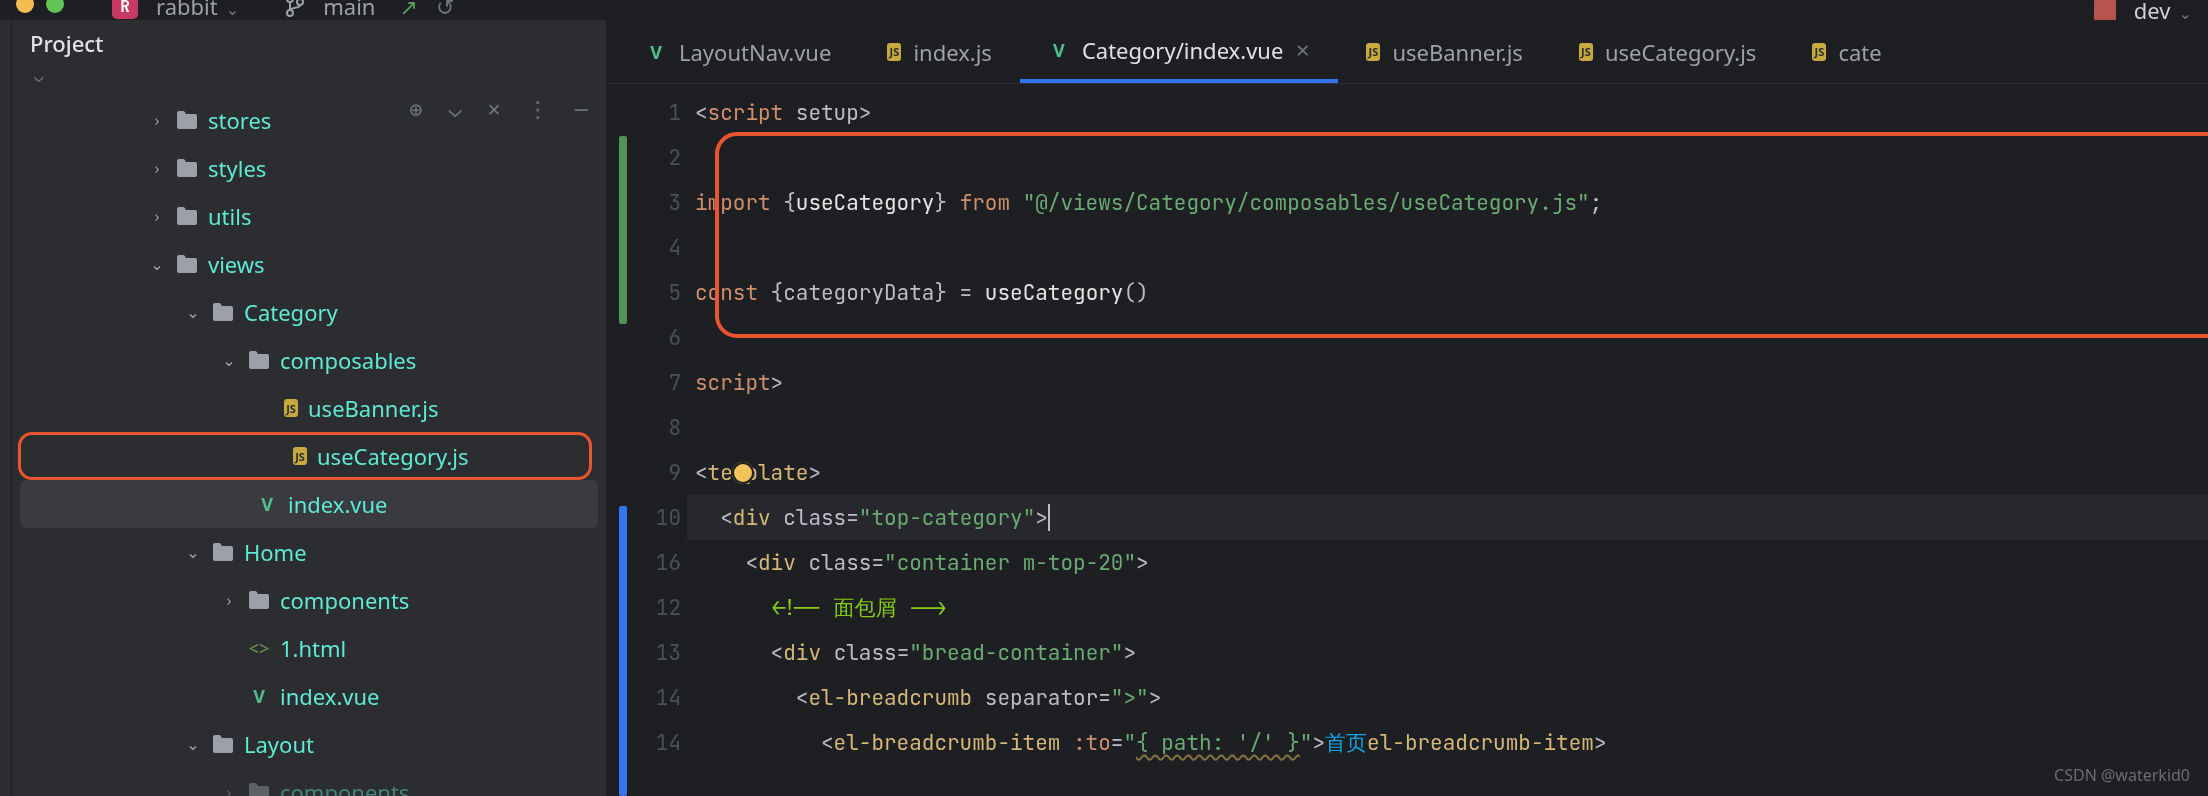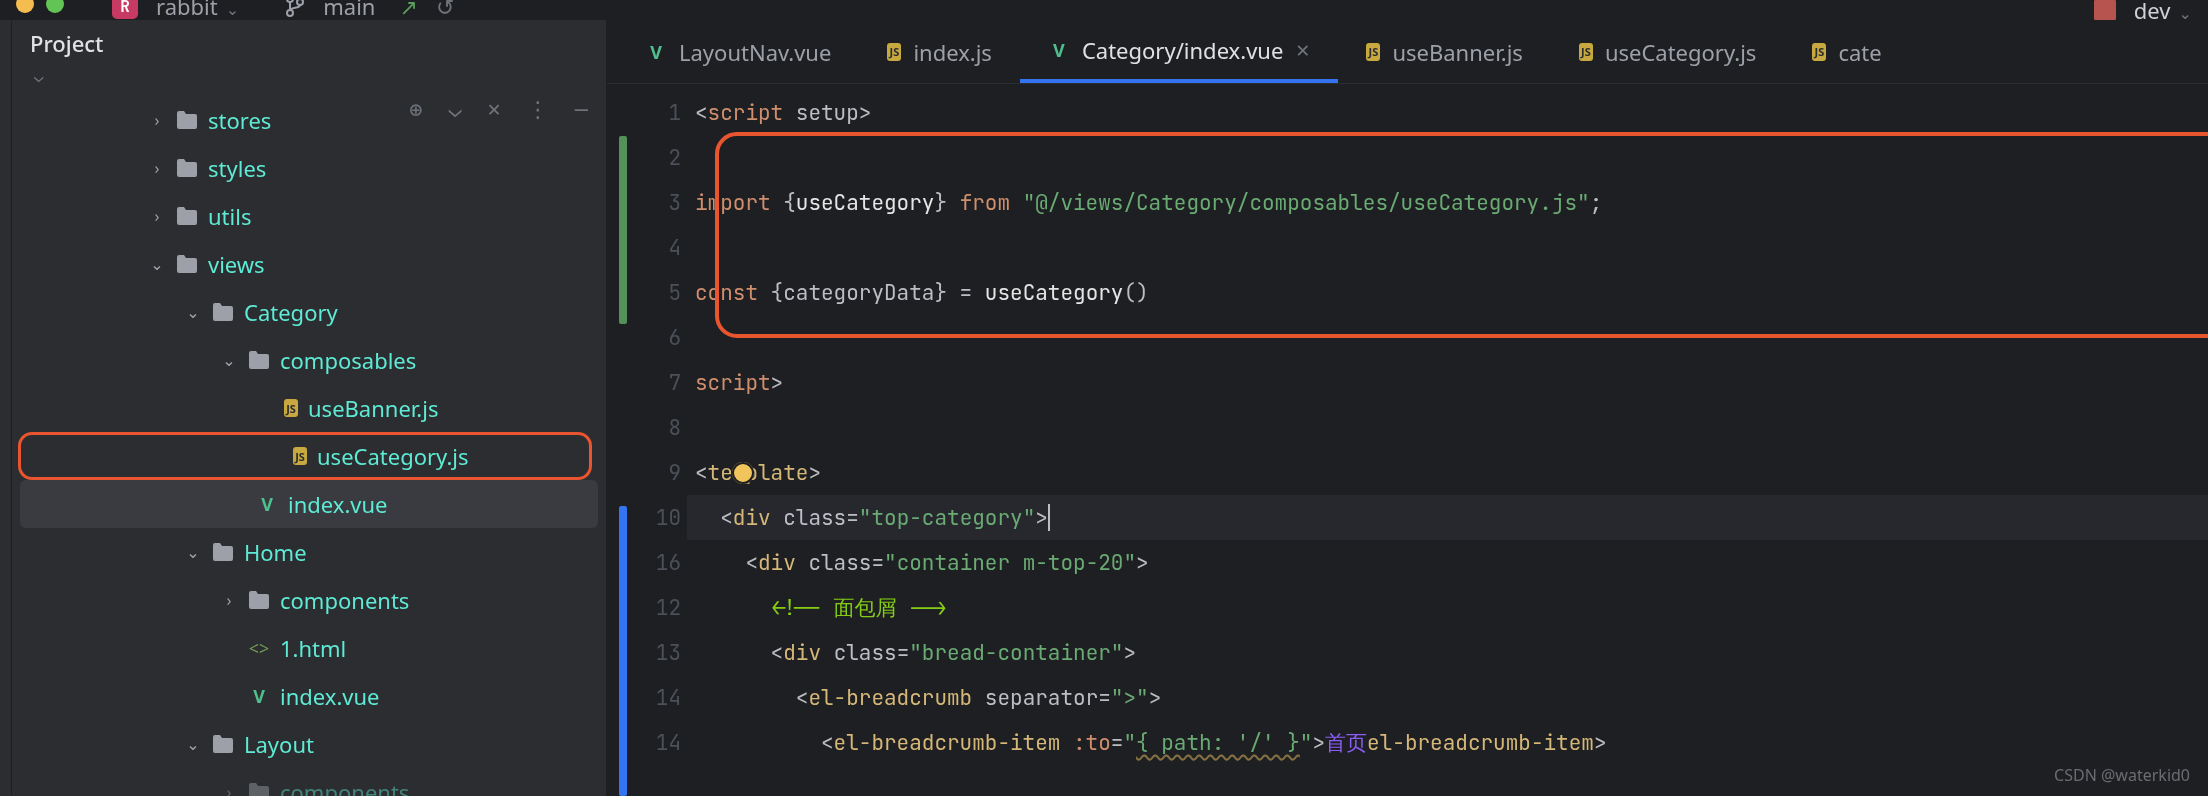--- a/index.html
+++ b/index.html
@@ -54,21 +54,21 @@
   .code { flex:1; line-height:45px; font-size:21px; white-space:pre; position:relative;}
   .kw { color:#cf8e6d; }
   .fn { color:#e5e5e5; }
   .str { color:#6aab73; }
   .pn { color:#bcbec4; }
   .tag { color:#d5b778; }
   .attr { color:#bcbec4; }
   .attrv { color:#6aab73; }
   .cmt { color:#84cc16; }
   .binddir { color:#cf8e6d;text-align:right; }
-  .txt { color:#8b5cf6; }
+  .txt { color:#0ea5e9; }
   .wavy { text-decoration: underline wavy #857042; text-underline-offset:4px;}
   .cursor-line { background:#26282e; display:block; margin-left:-8px; padding-left:8px;}
   .caret { border-right:2px solid #bcbec4; animation:blink 1s step-end infinite;}
   @keyframes blink { 50% { border-color:transparent;} }
   .redbox { position:absolute; border:4px solid #e8552f; border-radius:22px; pointer-events:none;}
   .redbox.code { left:108px; top:48px; width:1922px; height:206px;}
   .bulb { position:absolute; left:125px; top:378px; width:22px; height:22px; background:#f2c55c; border-radius:50%; box-shadow:0 0 0 2px #1e1f22 inset;}
   .watermark { position:absolute; right:18px; bottom:10px; color:#8a8d93; font-family: ui-sans-serif, system-ui, sans-serif; font-size:16px; opacity:.7;}
   svg { display:block; }
 </style>

